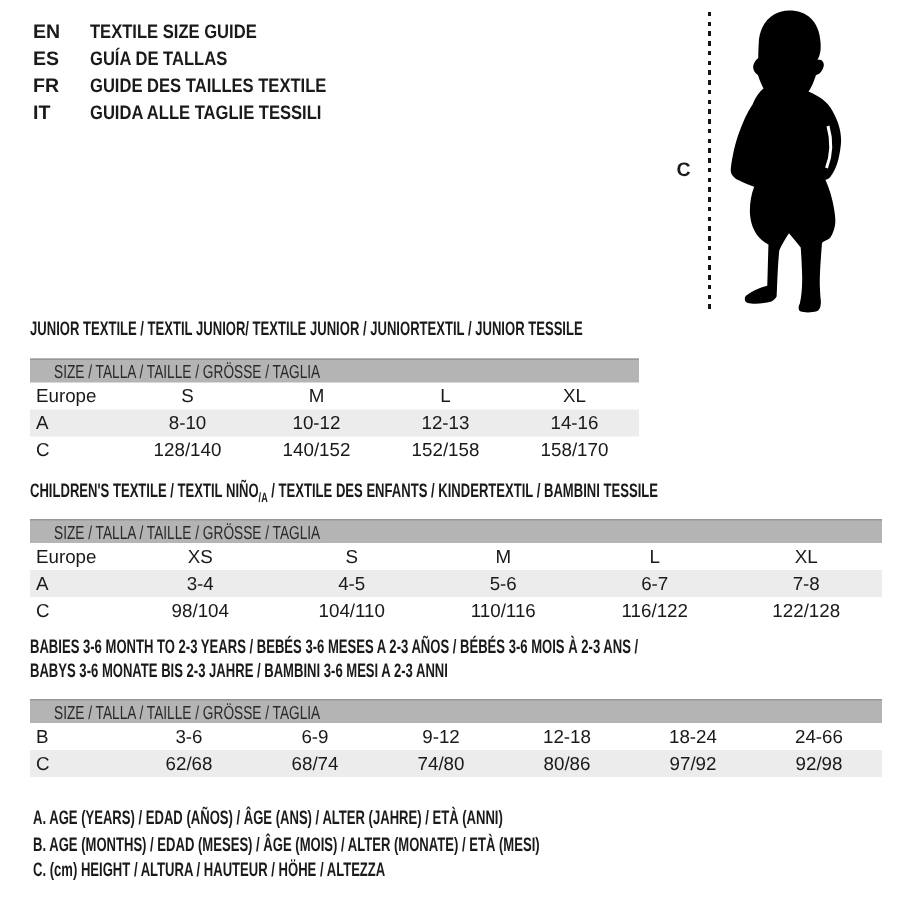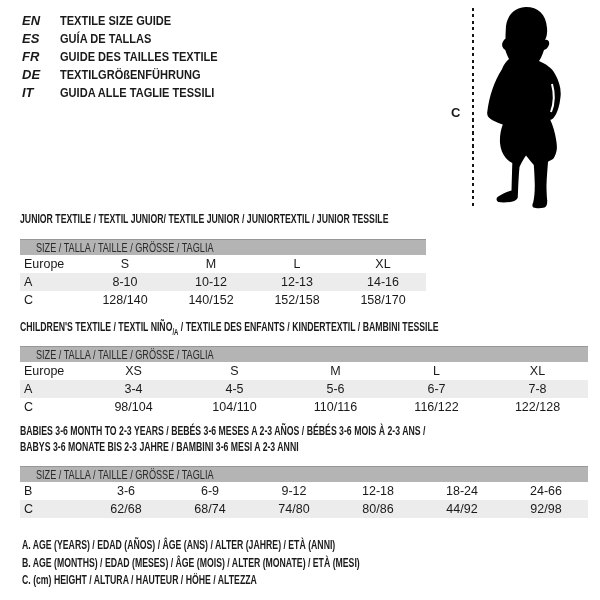--- a/index.html
+++ b/index.html
@@ -11,21 +11,21 @@
   .page{position:absolute;inset:0;width:600px;height:600px;background:#fff;}
 
   
   .cond-l{display:inline-block;transform:scaleX(0.85);transform-origin:0 50%;white-space:nowrap;}
   .cond-t{display:inline-block;transform:scaleX(0.67);transform-origin:0 50%;white-space:nowrap;}
   .cond-h{display:inline-block;transform:scaleX(0.73);transform-origin:0 50%;white-space:nowrap;}
 
   
   .lang-block{position:absolute;left:22px;top:11px;}
   .lang-row{display:flex;align-items:center;height:18px;font-weight:bold;font-size:13px;}
-  .lang-code{width:38px;flex:0 0 38px;font-style:italic;}
+  .lang-code{width:38px;flex:0 0 38px;}
 
   
   .measure-line{position:absolute;left:472px;top:8px;width:2px;height:200px;
     background-image:repeating-linear-gradient(to bottom,#141414 0 3px,transparent 3px 6.5px);}
   .measure-label{position:absolute;left:451px;top:105px;font-weight:bold;font-size:13px;}
   .baby-svg{position:absolute;left:476px;top:4px;}
 
   
   .tbl-title{position:absolute;left:20px;font-weight:bold;font-size:13px;line-height:16px;}
   .size-table{position:absolute;left:20px;}
@@ -58,24 +58,20 @@
       <span class="lang-code">EN</span>
       <span class="cond-l">TEXTILE SIZE GUIDE</span>
     </div>
     <div class="lang-row">
       <span class="lang-code">ES</span>
       <span class="cond-l">GUÍA DE TALLAS</span>
     </div>
     <div class="lang-row">
       <span class="lang-code">FR</span>
       <span class="cond-l">GUIDE DES TAILLES TEXTILE</span>
-    </div>
-    <div class="lang-row">
-      <span class="lang-code">DE</span>
-      <span class="cond-l">TEXTILGRÖßENFÜHRUNG</span>
     </div>
     <div class="lang-row">
       <span class="lang-code">IT</span>
       <span class="cond-l">GUIDA ALLE TAGLIE TESSILI</span>
     </div>
   </div>
 
   <div class="measure-line"></div>
   <div class="measure-label">C</div>
   <svg class="baby-svg" width="118" height="210" viewBox="0 0 118 210">
@@ -208,21 +204,21 @@
       <span class="cell">12-18</span>
       <span class="cell">18-24</span>
       <span class="cell">24-66</span>
     </div>
     <div class="row shaded">
       <span class="cell rowlabel">C</span>
       <span class="cell">62/68</span>
       <span class="cell">68/74</span>
       <span class="cell">74/80</span>
       <span class="cell">80/86</span>
-      <span class="cell">44/92</span>
+      <span class="cell">97/92</span>
       <span class="cell">92/98</span>
     </div>
   </div>
 
   <div class="footnotes">
     <div class="fn"><span class="cond-t">A. AGE (YEARS) / EDAD (AÑOS) / ÂGE (ANS) / ALTER (JAHRE) / ETÀ (ANNI)</span></div>
     <div class="fn"><span class="cond-t">B. AGE (MONTHS) / EDAD (MESES) / ÂGE (MOIS) / ALTER (MONATE) / ETÀ (MESI)</span></div>
     <div class="fn"><span class="cond-t">C. (cm) HEIGHT / ALTURA / HAUTEUR / HÖHE / ALTEZZA</span></div>
   </div>
 

